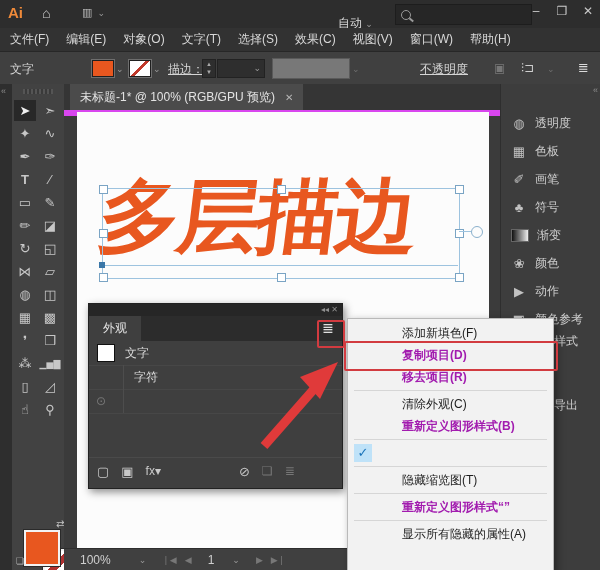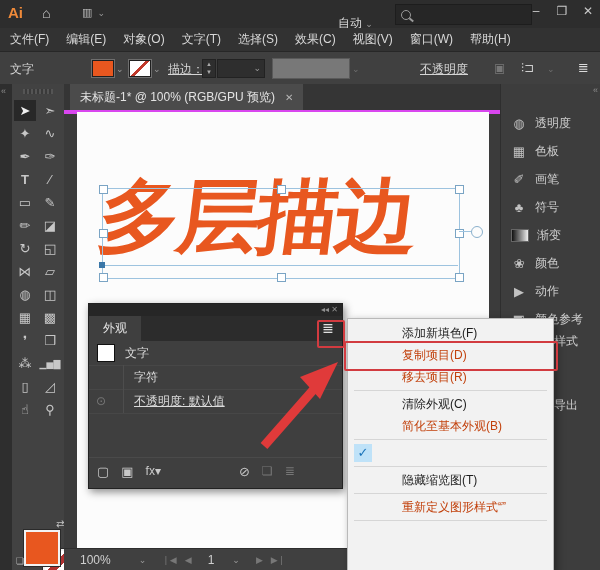--- a/index.html
+++ b/index.html
@@ -34,21 +34,21 @@
   .toolbar{left:12px;top:84px;width:52px;height:486px;background:#424242;border-right:1px solid #333;}
   .tb-grip{left:11px;top:5px;width:30px;height:5px;background:repeating-linear-gradient(90deg,#555 0 2px,#3a3a3a 2px 4px);position:absolute;}
   .tool{position:absolute;width:22px;height:21px;display:flex;align-items:center;justify-content:center;
         color:#c7c7c7;font-size:13px;}
   .tool.active{background:#282828;color:#f0f0f0;}
   .fillsq{left:12px;top:446px;width:32px;height:32px;background:#e8571f;border:2px solid #f2f2f2;box-shadow:0 0 0 1px #2a2a2a;}
   .strokesq{left:31px;top:465px;width:26px;height:26px;border:2px solid #f2f2f2;box-shadow:0 0 0 1px #2a2a2a;
             background:linear-gradient(135deg,#fff 42%,#b03030 42%,#b03030 58%,#fff 58%);}
   
   .canvas{left:64px;top:84px;width:436px;height:464px;background:#3b3b3b;}
-  .tabbar{position:absolute;left:0;top:0;width:436px;height:26px;background:#353535;border-bottom:4px solid #d946ef;}
+  .tabbar{position:absolute;left:0;top:0;width:436px;height:26px;background:#353535;border-bottom:6px solid #d946ef;}
   .doctab{position:absolute;left:6px;top:0;height:26px;background:#4b4b4b;display:flex;align-items:center;
           padding:0 10px;color:#e3e3e3;}
   .artboard{position:absolute;left:13px;top:28px;width:412px;height:436px;background:#fcfcfc;}
   .selbox{position:absolute;left:25px;top:76px;width:356px;height:89px;border:1px solid #9dc3df;}
   .handle{position:absolute;width:7px;height:7px;background:#fff;border:1px solid #7aa4c4;}
   .baseline{position:absolute;left:25px;top:153px;width:356px;height:1px;background:#9dc3df;}
   .anchor{position:absolute;left:22px;top:150px;width:6px;height:6px;background:#3a77a8;}
   .rothandle-line{position:absolute;left:382px;top:119px;width:12px;height:1px;background:#9dc3df;}
   .rothandle{position:absolute;left:394px;top:114px;width:10px;height:10px;border:1px solid #8ab0cc;border-radius:50%;background:#fcfcfc;}
   .arttext{position:absolute;left:22px;top:60px;width:380px;font-weight:bold;font-size:82px;line-height:1.1;
@@ -70,21 +70,21 @@
               display:flex;align-items:center;}
   .aprow{position:absolute;left:0;width:100%;height:24px;display:flex;align-items:center;color:#dcdcdc;
          border-bottom:1px solid #474747;}
   .apfoot{position:absolute;left:0;bottom:4px;width:100%;height:26px;border-top:1px solid #4a4a4a;
           display:flex;align-items:center;color:#c9c9c9;}
   .dim{color:#777;}
   
   .cmenu{left:347px;top:318px;width:205px;height:252px;background:#f2f2f2;border:1px solid #b9b9b9;
          box-shadow:3px 3px 8px rgba(0,0,0,.4);color:#1d1d1d;z-index:30;}
   .citem{position:relative;height:22px;line-height:22px;padding-left:54px;white-space:nowrap;}
-  .citem.disabled{color:#c2410c;}
+  .citem.disabled{color:#a21caf;font-weight:bold;}
   .citem.hl{background:#a8d9f7;}
   .csep{height:1px;background:#d6d6d6;margin:2px 6px;}
   .ckbox{position:absolute;left:6px;top:2px;width:18px;height:18px;background:#bfe2f8;color:#1b74b9;
          text-align:center;line-height:18px;font-size:13px;}
   
   .redbox{border:2px solid #d23b40;border-radius:2px;z-index:40;}
   .arrow-svg{z-index:40;pointer-events:none;}
   
   .statusbar{left:64px;top:548px;width:436px;height:22px;background:#404040;border-top:1px solid #2e2e2e;
              display:flex;align-items:center;color:#cfcfcf;}
@@ -279,49 +279,49 @@
       <span style="width:16px;height:16px;background:#fff;border:1px solid #111;margin:0 10px 0 8px;flex:none;"></span>
       <span>文字</span>
     </div>
     <div class="aprow" style="top:61px;">
       <span style="width:34px;flex:none;border-right:1px solid #4d4d4d;height:24px;"></span>
       <span style="margin-left:10px;text-align:center;">字符</span>
     </div>
     <div class="aprow" style="top:85px;">
       <span class="dim" style="width:24px;text-align:center;flex:none;">⊙</span>
       <span style="width:10px;flex:none;border-right:1px solid #4d4d4d;height:24px;margin-right:10px;"></span>
-      <span class="ulink">不透明度: 默认值</span>
     </div>
     <div class="apfoot">
       <span style="margin-left:8px;font-size:13px;">▢</span>
       <span style="margin-left:12px;font-size:13px;">▣</span>
       <span style="margin-left:12px;">fx▾</span>
       <span style="margin-left:78px;font-size:13px;">⊘</span>
       <span class="dim" style="margin-left:12px;">❏</span>
       <span class="dim" style="margin-left:12px;">≣</span>
     </div>
   </div>
 
   <div class="abs cmenu">
     <div style="height:3px;"></div>
     <div class="citem">添加新填色(F)</div>
     <div class="citem disabled">复制项目(D)</div>
     <div class="citem disabled">移去项目(R)</div>
     <div class="csep"></div>
     <div class="citem">清除外观(C)</div>
-    <div class="citem disabled">简化至基本外观(B)</div>
+    <div class="citem disabled">重新定义图形样式(B)</div>
     <div class="csep"></div>
     <div class="citem">
       <span class="ckbox">✓</span>
     </div>
     <div class="csep"></div>
     <div class="citem">隐藏缩览图(T)</div>
     <div class="csep"></div>
     <div class="citem disabled">重新定义图形样式“”</div>
     <div class="csep"></div>
+    <div class="citem">显示所有隐藏的属性(A)</div>
   </div>
 
   <div class="abs redbox" style="left:317px;top:320px;width:24px;height:24px;"></div>
   <div class="abs redbox" style="left:344px;top:341px;width:210px;height:26px;"></div>
   <svg class="abs arrow-svg" style="left:250px;top:352px;" width="100" height="105" viewBox="0 0 100 105">
     <line x1="14" y1="94" x2="64" y2="37" stroke="#e03a3a" stroke-width="9"></line>
     <polygon points="88,10 50,25 70,47" fill="#e03a3a"></polygon>
   </svg>
 
 </div>

